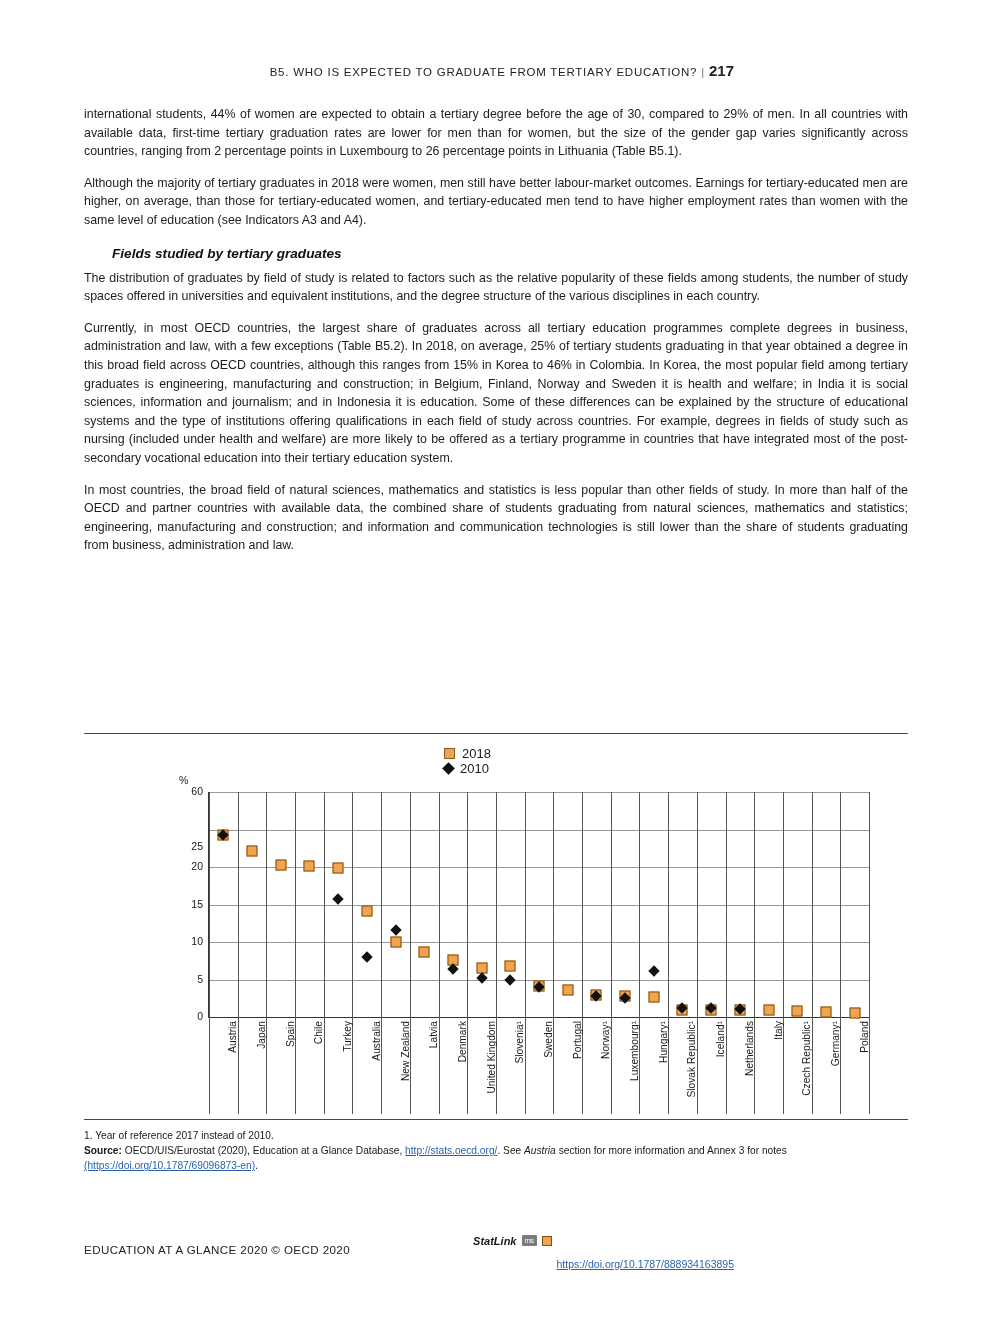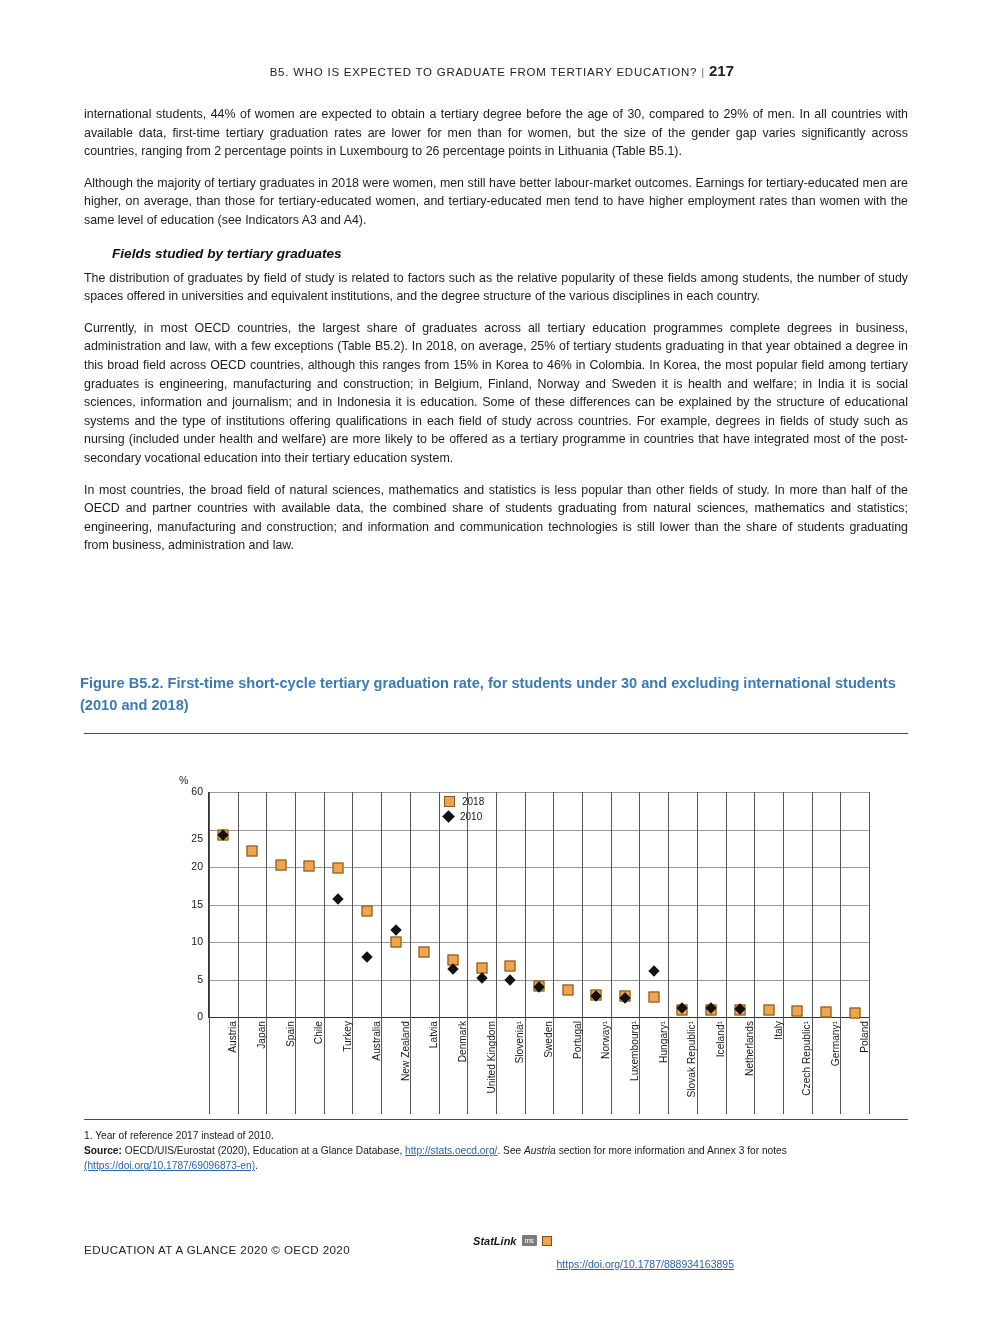--- a/index.html
+++ b/index.html
@@ -77,23 +77,22 @@
     height: 385px;
     border-top: 1.6px solid #4a4a4a;
     border-bottom: 1.6px solid #4a4a4a;
   }
   
   .chart-area { position:absolute; left:0; top:0; width:824px; height:385px; }
   .legend {
     position: absolute;
     left: 360px;
     top: 12px;
-    font-size: 10px;
+    font-size: 13px;
     line-height: 15px;
-    margin-top: 48px;
   }
   .legend .row { display:flex; align-items:center; height:15px; }
   .legend .sq {
     width:9px; height:9px; background:#f0a050; border:1px solid #8a5a20;
     display:inline-block; margin-right:7px;
   }
   .legend .dia {
     width:9px; height:9px; background:#111; display:inline-block; margin-right:7px;
     transform: rotate(45deg);
   }
@@ -181,21 +180,20 @@
 
   <div class="content">
     <p class="body">international students, 44% of women are expected to obtain a tertiary degree before the age of 30, compared to 29% of men. In all countries with available data, first-time tertiary graduation rates are lower for men than for women, but the size of the gender gap varies significantly across countries, ranging from 2 percentage points in Luxembourg to 26 percentage points in Lithuania (Table B5.1).</p>
     <p class="body">Although the majority of tertiary graduates in 2018 were women, men still have better labour-market outcomes. Earnings for tertiary-educated men are higher, on average, than those for tertiary-educated women, and tertiary-educated men tend to have higher employment rates than women with the same level of education (see Indicators A3 and A4).</p>
     <h3 class="subhead">Fields studied by tertiary graduates</h3>
     <p class="body">The distribution of graduates by field of study is related to factors such as the relative popularity of these fields among students, the number of study spaces offered in universities and equivalent institutions, and the degree structure of the various disciplines in each country.</p>
     <p class="body">Currently, in most OECD countries, the largest share of graduates across all tertiary education programmes complete degrees in business, administration and law, with a few exceptions (Table B5.2). In 2018, on average, 25% of tertiary students graduating in that year obtained a degree in this broad field across OECD countries, although this ranges from 15% in Korea to 46% in Colombia. In Korea, the most popular field among tertiary graduates is engineering, manufacturing and construction; in Belgium, Finland, Norway and Sweden it is health and welfare; in India it is social sciences, information and journalism; and in Indonesia it is education. Some of these differences can be explained by the structure of educational systems and the type of institutions offering qualifications in each field of study across countries. For example, degrees in fields of study such as nursing (included under health and welfare) are more likely to be offered as a tertiary programme in countries that have integrated most of the post-secondary vocational education into their tertiary education system.</p>
     <p class="body">In most countries, the broad field of natural sciences, mathematics and statistics is less popular than other fields of study. In more than half of the OECD and partner countries with available data, the combined share of students graduating from natural sciences, mathematics and statistics; engineering, manufacturing and construction; and information and communication technologies is still lower than the share of students graduating from business, administration and law.</p>
   </div>
 
-  <div class="figtitle">Figure B5.2. First-time short-cycle tertiary graduation rate, for students under 30 and excluding international students (2010 and 2018)</div>
 
   <div class="figbox">
     <div class="chart-area">
 
       <div class="legend">
         <div class="row">
           <span class="sq"></span>
           <span>2018</span>
         </div>
         <div class="row">
@@ -211,21 +209,21 @@
           <div class="ytick" style="top: 225px;">0</div>
           <div class="gridline" style="top: 187.5px;"></div>
           <div class="ytick" style="top: 187.5px;">5</div>
           <div class="gridline" style="top: 150px;"></div>
           <div class="ytick" style="top: 150px;">10</div>
           <div class="gridline" style="top: 112.5px;"></div>
           <div class="ytick" style="top: 112.5px;">15</div>
           <div class="gridline" style="top: 75px;"></div>
           <div class="ytick" style="top: 75px;">20</div>
           <div class="gridline" style="top: 37.5px;"></div>
-          <div class="ytick" style="top: 47px;">25</div>
+          <div class="ytick" style="top: 55px;">25</div>
           <div class="gridline" style="top: 0px;"></div>
           <div class="ytick" style="top: 0px;">60</div>
           <div class="colsep" style="left: 0px;"></div>
           <div class="catline" style="left: 0px;"></div>
           <div class="colsep" style="left: 28.6957px;"></div>
           <div class="catline" style="left: 28.6957px;"></div>
           <div class="colsep" style="left: 57.3913px;"></div>
           <div class="catline" style="left: 57.3913px;"></div>
           <div class="colsep" style="left: 86.087px;"></div>
           <div class="catline" style="left: 86.087px;"></div>

